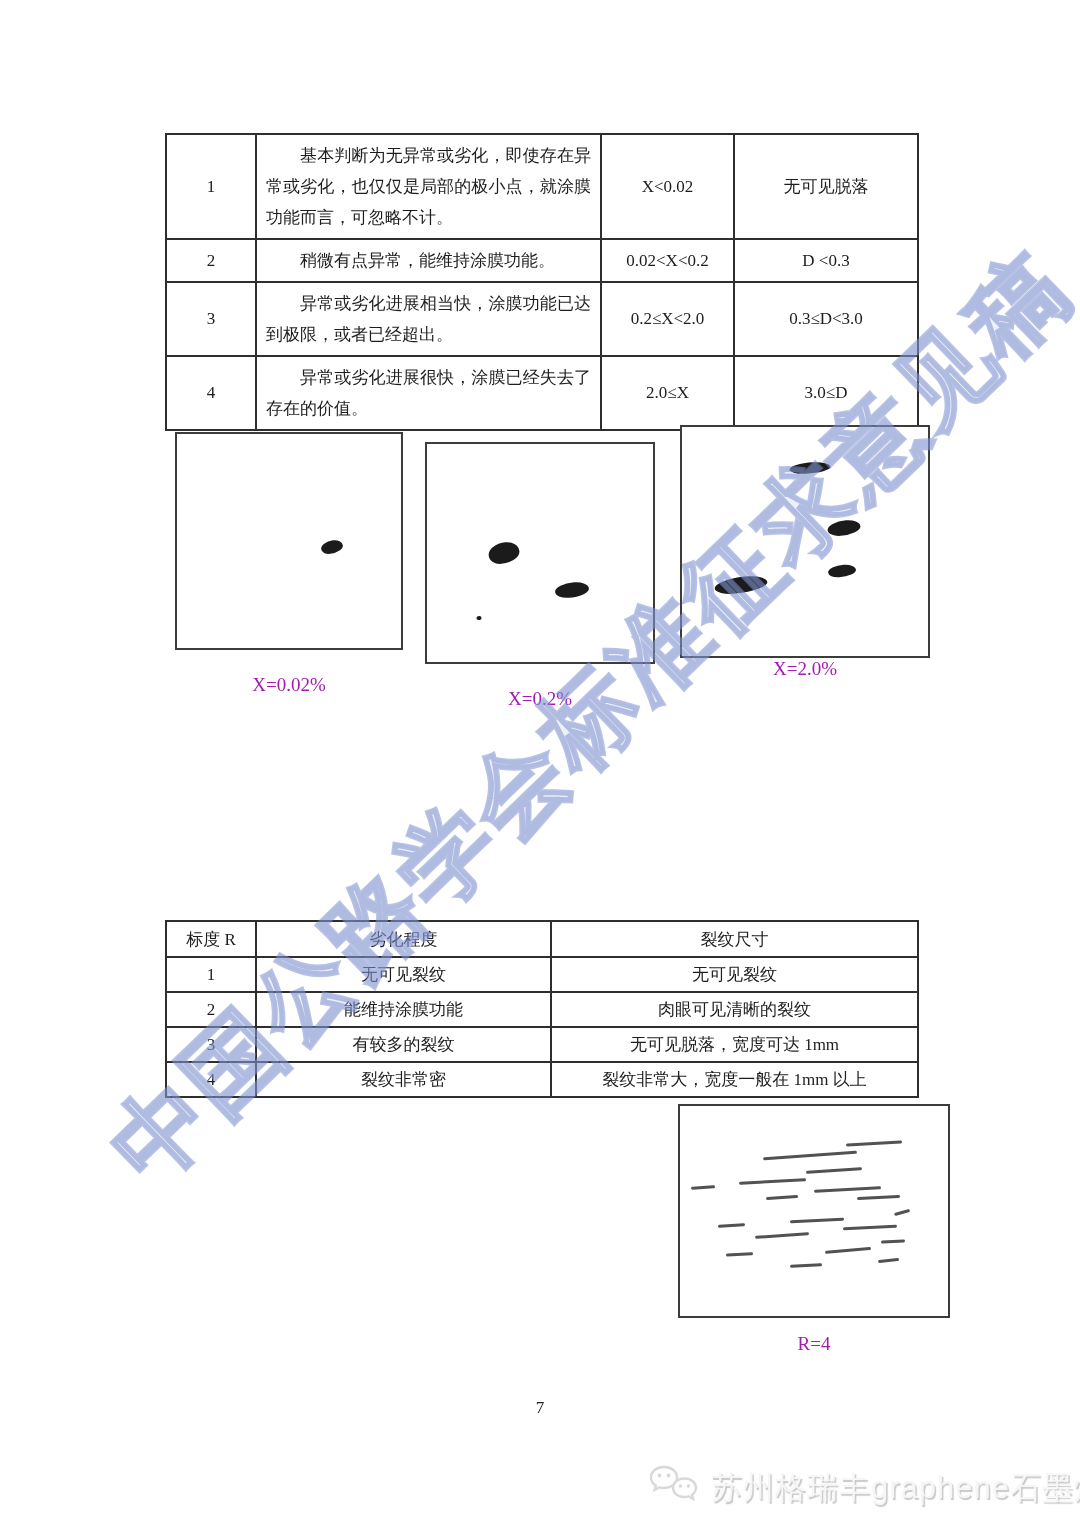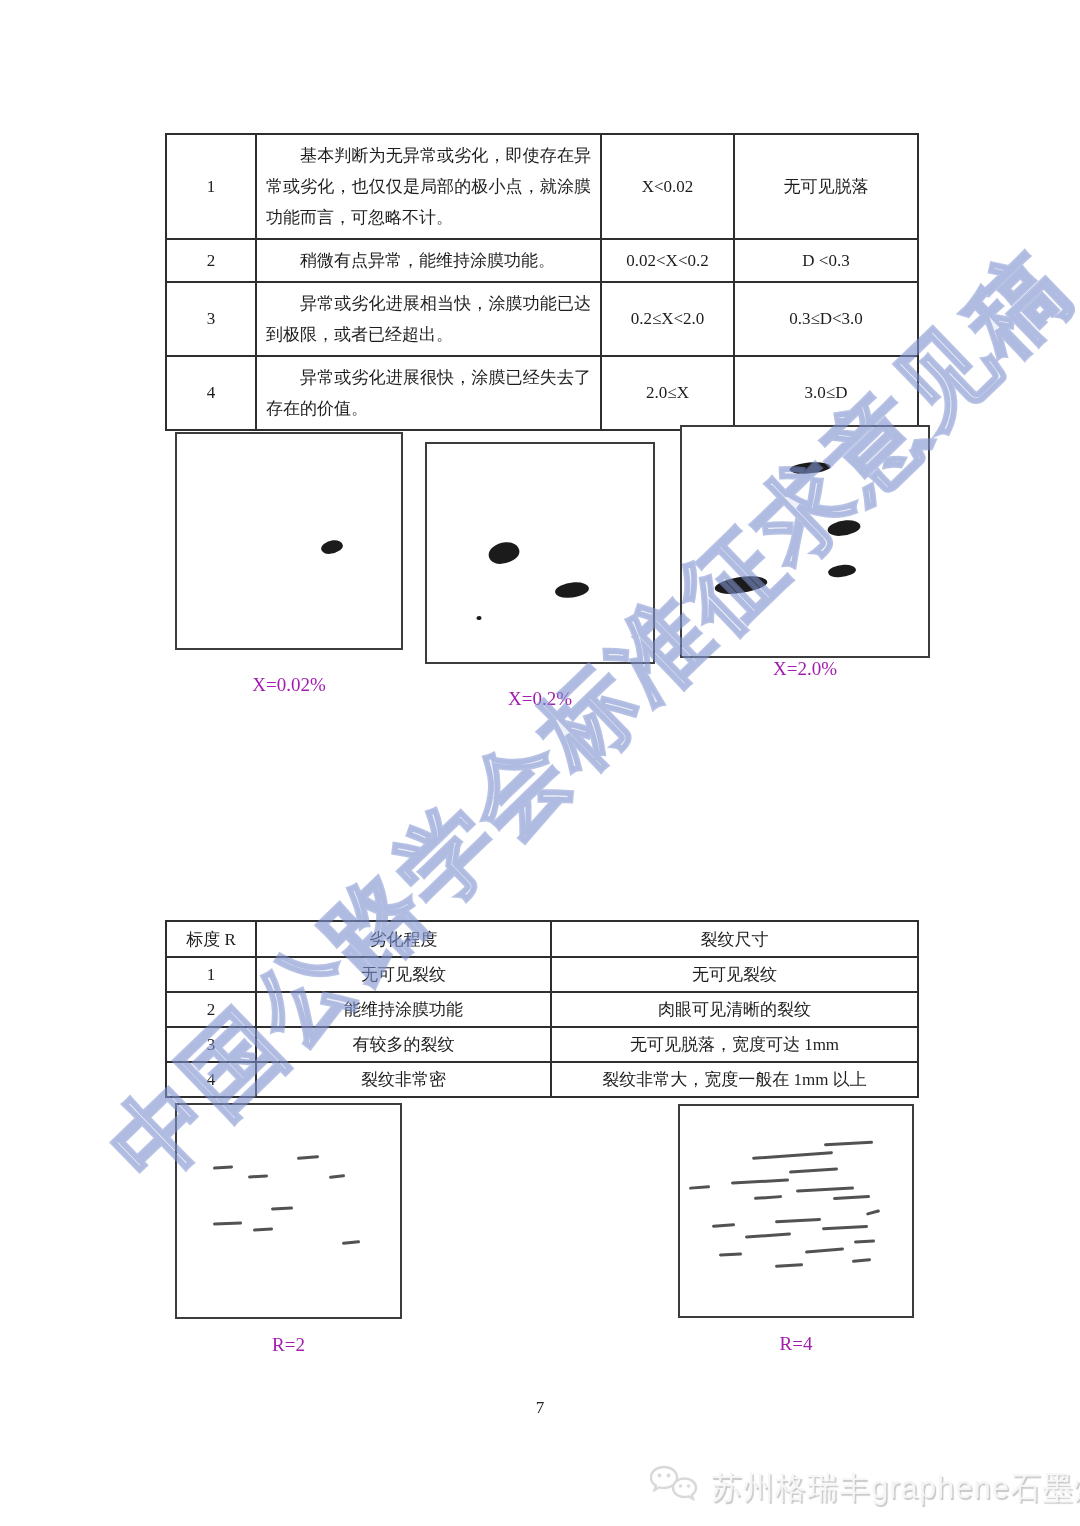--- a/index.html
+++ b/index.html
@@ -155,34 +155,21 @@
         </tr>
         <tr style="height: 35px;">
           <td class="ctr">4</td>
           <td class="ctr">裂纹非常密</td>
           <td class="ctr">裂纹非常大，宽度一般在 1mm 以上</td>
         </tr>
       </tbody>
   </table>
 
   <div class="figlayer" id="fig425">
-      <div class="panel" style="left: 175px; top: 1103px; width: 227px;">
-        <div class="panel-box" style="height: 216px;">
-          <div class="crack" style="left: 16%; top: 29%; width: 9%; transform: rotate(-4deg);"></div>
-          <div class="crack" style="left: 32%; top: 33%; width: 9%; transform: rotate(-3deg);"></div>
-          <div class="crack" style="left: 54%; top: 24%; width: 10%; transform: rotate(-5deg);"></div>
-          <div class="crack" style="left: 68%; top: 33%; width: 7%; transform: rotate(-6deg);"></div>
-          <div class="crack" style="left: 42%; top: 48%; width: 10%; transform: rotate(-3deg);"></div>
-          <div class="crack" style="left: 16%; top: 55%; width: 13%; transform: rotate(-2deg);"></div>
-          <div class="crack" style="left: 34%; top: 58%; width: 9%; transform: rotate(-4deg);"></div>
-          <div class="crack" style="left: 74%; top: 64%; width: 8%; transform: rotate(-5deg);"></div>
-        </div>
-        <div class="panel-label" style="margin-top: 15px;">R=2</div>
-      </div>
-      <div class="panel" style="left: 678px; top: 1104px; width: 236px;">
+      <div class="panel" style="left: 678px; top: 1104px; width: 272px;">
         <div class="panel-box" style="height: 214px;">
           <div class="crack" style="left: 62%; top: 17%; width: 21%; transform: rotate(-3deg);"></div>
           <div class="crack" style="left: 31%; top: 23%; width: 35%; transform: rotate(-4deg);"></div>
           <div class="crack" style="left: 47%; top: 30%; width: 21%; transform: rotate(-4deg);"></div>
           <div class="crack" style="left: 22%; top: 35%; width: 25%; transform: rotate(-3deg);"></div>
           <div class="crack" style="left: 4%; top: 38%; width: 9%; transform: rotate(-4deg);"></div>
           <div class="crack" style="left: 50%; top: 39%; width: 25%; transform: rotate(-3deg);"></div>
           <div class="crack" style="left: 32%; top: 43%; width: 12%; transform: rotate(-4deg);"></div>
           <div class="crack" style="left: 66%; top: 43%; width: 16%; transform: rotate(-3deg);"></div>
           <div class="crack" style="left: 80%; top: 50%; width: 6%; transform: rotate(-15deg);"></div>

